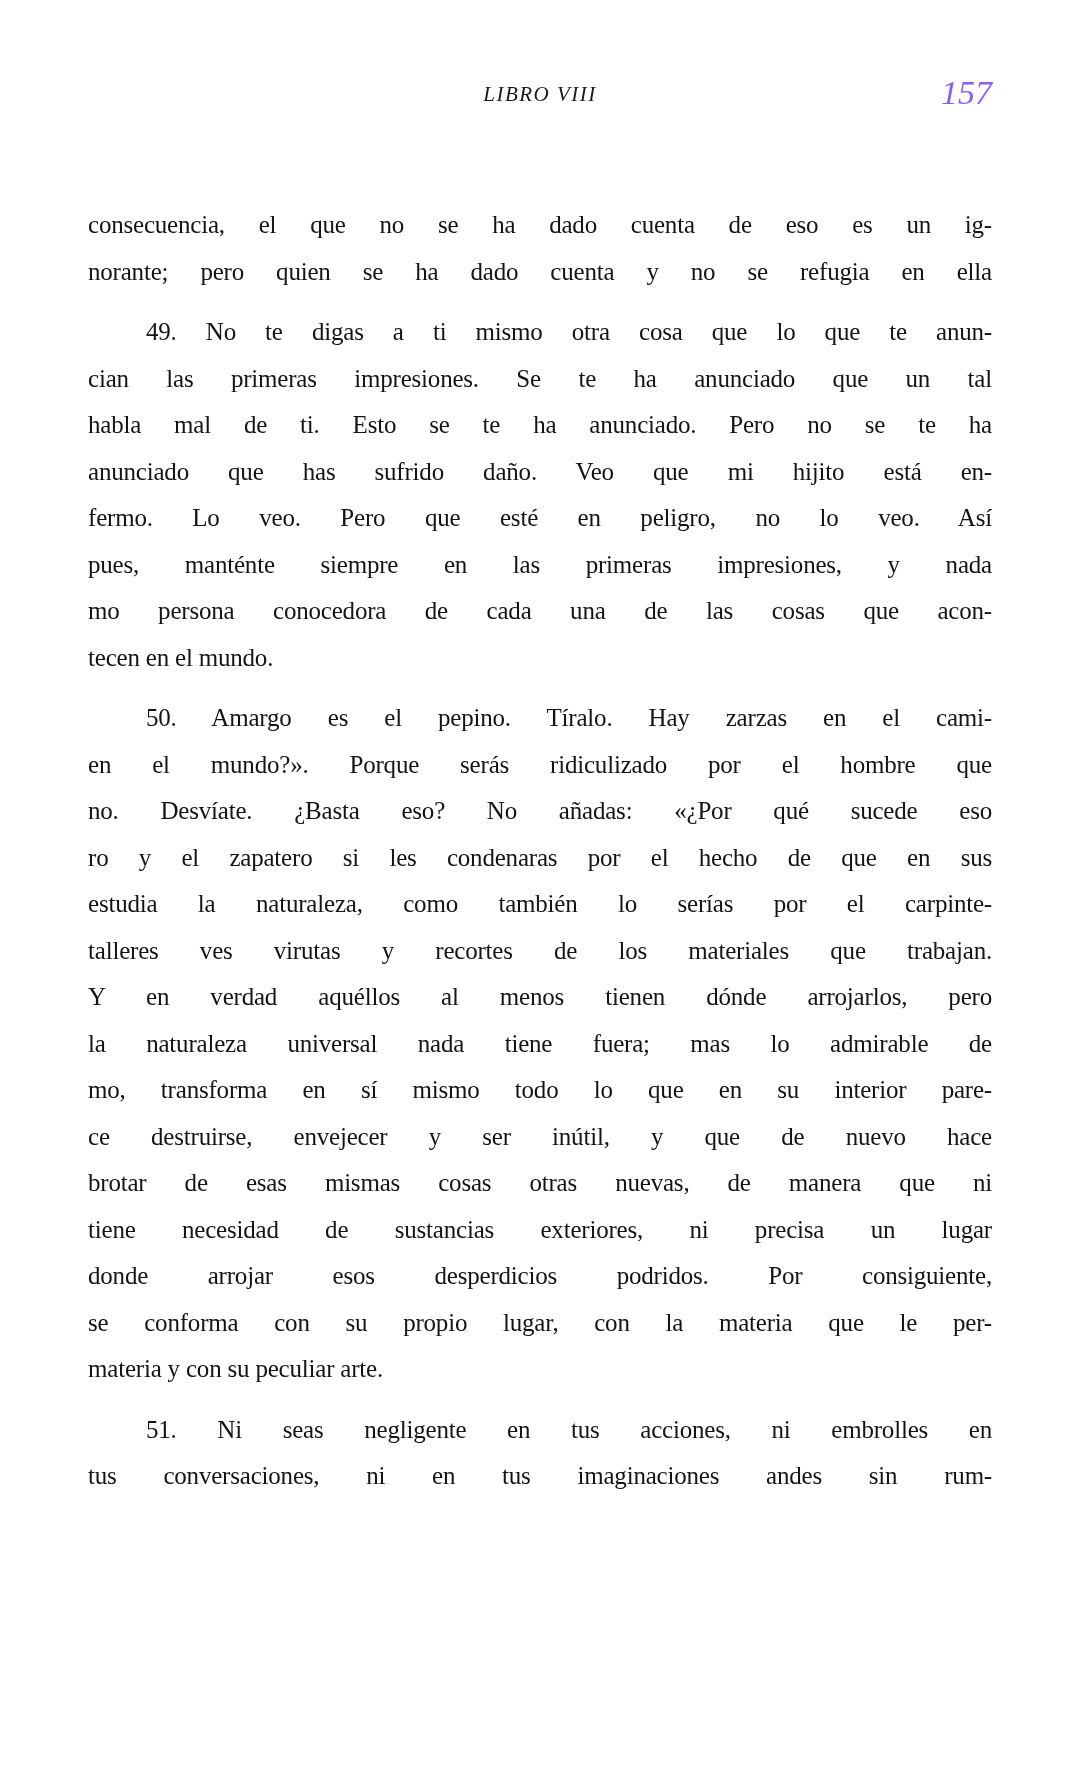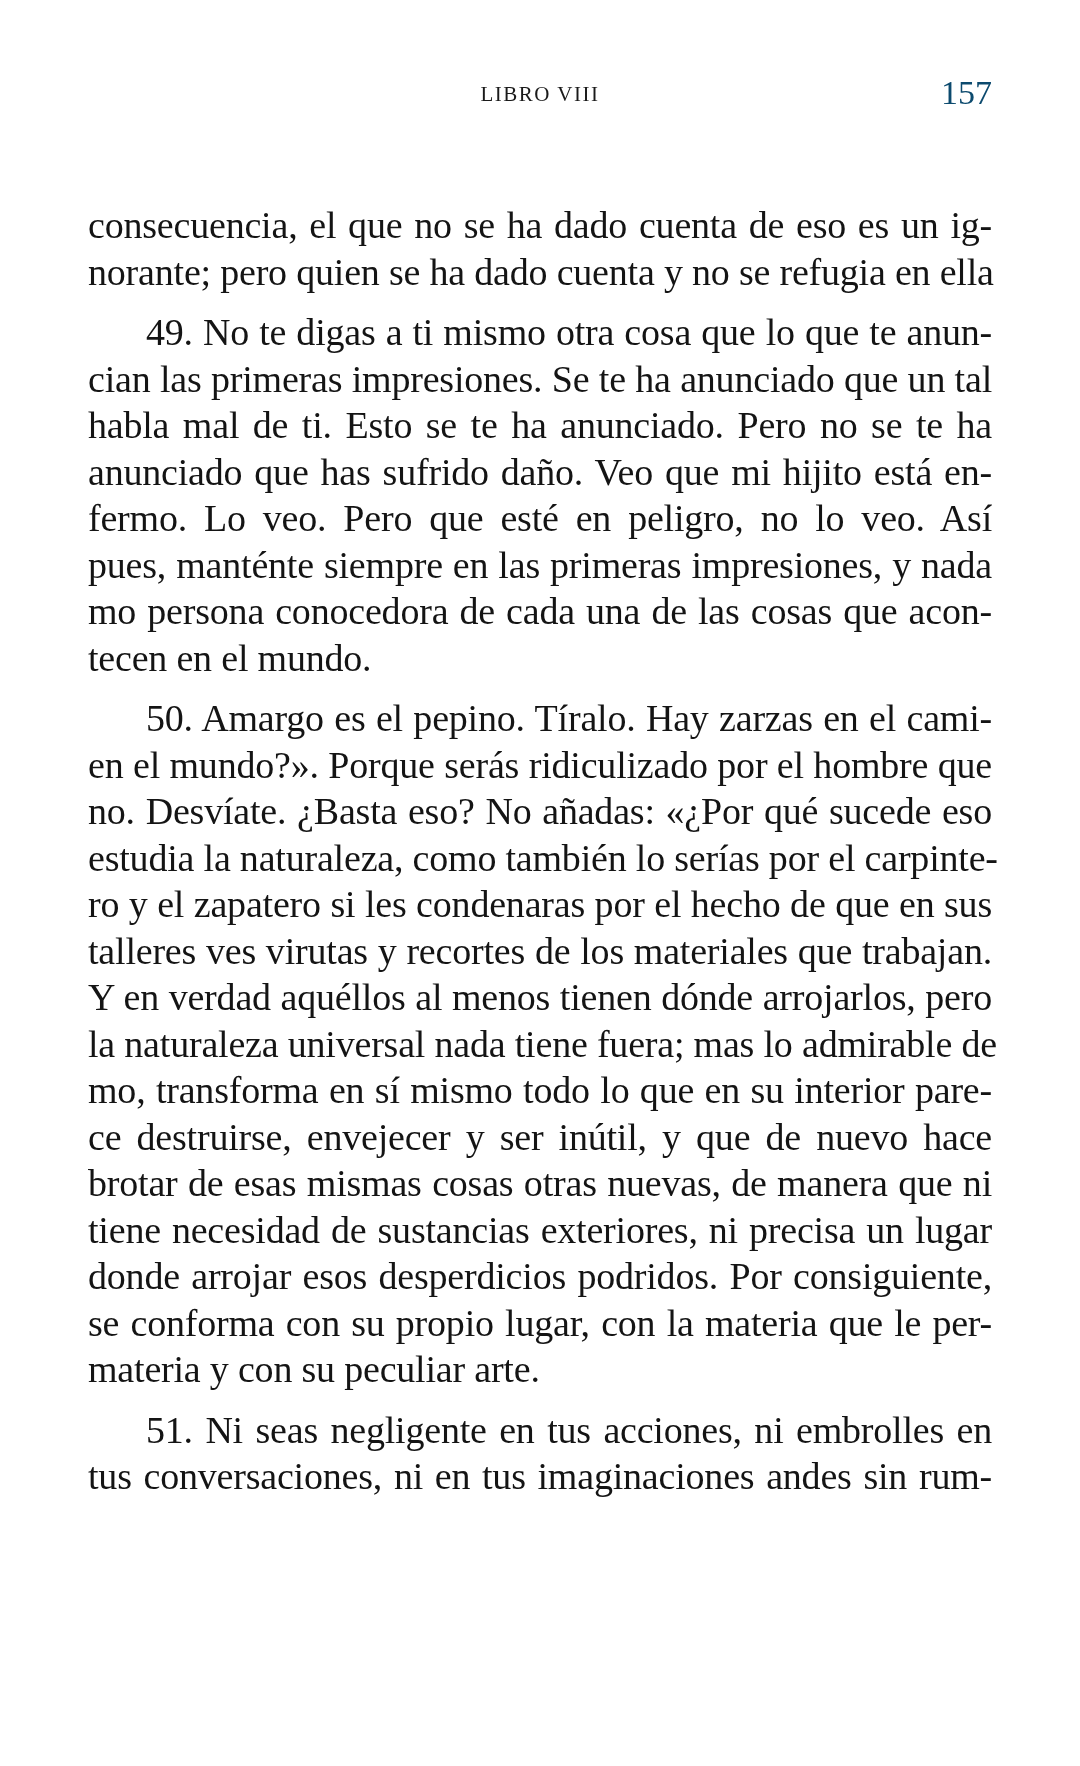--- a/index.html
+++ b/index.html
@@ -14,54 +14,55 @@
       overflow: hidden;
       font-family: "Liberation Serif", "DejaVu Serif", serif;
       color: #141414;
     }
     .header {
       position: absolute;
       top: 78px;
       left: 88px;
       width: 904px;
       height: 40px;
+      font-style: italic;
     }
     .running-head {
       position: absolute;
       left: 0;
       right: 0;
       top: 4px;
       text-align: center;
       font-size: 21px;
       letter-spacing: 1.5px;
       color: #1a1a1a;
     }
     .page-number {
       position: absolute;
       right: 0;
       top: -4px;
       font-size: 34px;
-      color: #0c4a6e;
+      color: #8b5cf6;
       text-align: center;
     }
     .body-text {
       position: absolute;
       top: 202px;
       left: 88px;
       width: 904px;
     }
     .paragraph {
       margin: 0;
     }
     .paragraph + .paragraph {
       margin-top: 14px;
     }
     .line {
       display: block;
-      font-size: 38px;
+      font-size: 25px;
       line-height: 46.5px;
       height: 46.5px;
       white-space: nowrap;
       text-align: justify;
       text-align-last: justify;
       letter-spacing: -0.2px;
     }
     .line.last {
       text-align-last: left;
     }
@@ -92,22 +93,22 @@
     <span class="line">fermo. Lo veo. Pero que esté en peligro, no lo veo. Así</span>
     <span class="line">pues, manténte siempre en las primeras impresiones, y nada</span>
     <span class="line">mo persona conocedora de cada una de las cosas que acon-</span>
     <span class="line last">tecen en el mundo.</span>
   </p>
 
   <p class="paragraph">
     <span class="line indent">50. Amargo es el pepino. Tíralo. Hay zarzas en el cami-</span>
     <span class="line">en el mundo?». Porque serás ridiculizado por el hombre que</span>
     <span class="line">no. Desvíate. ¿Basta eso? No añadas: «¿Por qué sucede eso</span>
+    <span class="line">ro y el zapatero si les condenaras por el hecho de que en sus</span>
     <span class="line">estudia la naturaleza, como también lo serías por el carpinte-</span>
-    <span class="line">ro y el zapatero si les condenaras por el hecho de que en sus</span>
     <span class="line">talleres ves virutas y recortes de los materiales que trabajan.</span>
     <span class="line">Y en verdad aquéllos al menos tienen dónde arrojarlos, pero</span>
     <span class="line">la naturaleza universal nada tiene fuera; mas lo admirable de</span>
     <span class="line">mo, transforma en sí mismo todo lo que en su interior pare-</span>
     <span class="line">ce destruirse, envejecer y ser inútil, y que de nuevo hace</span>
     <span class="line">brotar de esas mismas cosas otras nuevas, de manera que ni</span>
     <span class="line">tiene necesidad de sustancias exteriores, ni precisa un lugar</span>
     <span class="line">donde arrojar esos desperdicios podridos. Por consiguiente,</span>
     <span class="line">se conforma con su propio lugar, con la materia que le per-</span>
     <span class="line last">materia y con su peculiar arte.</span>

